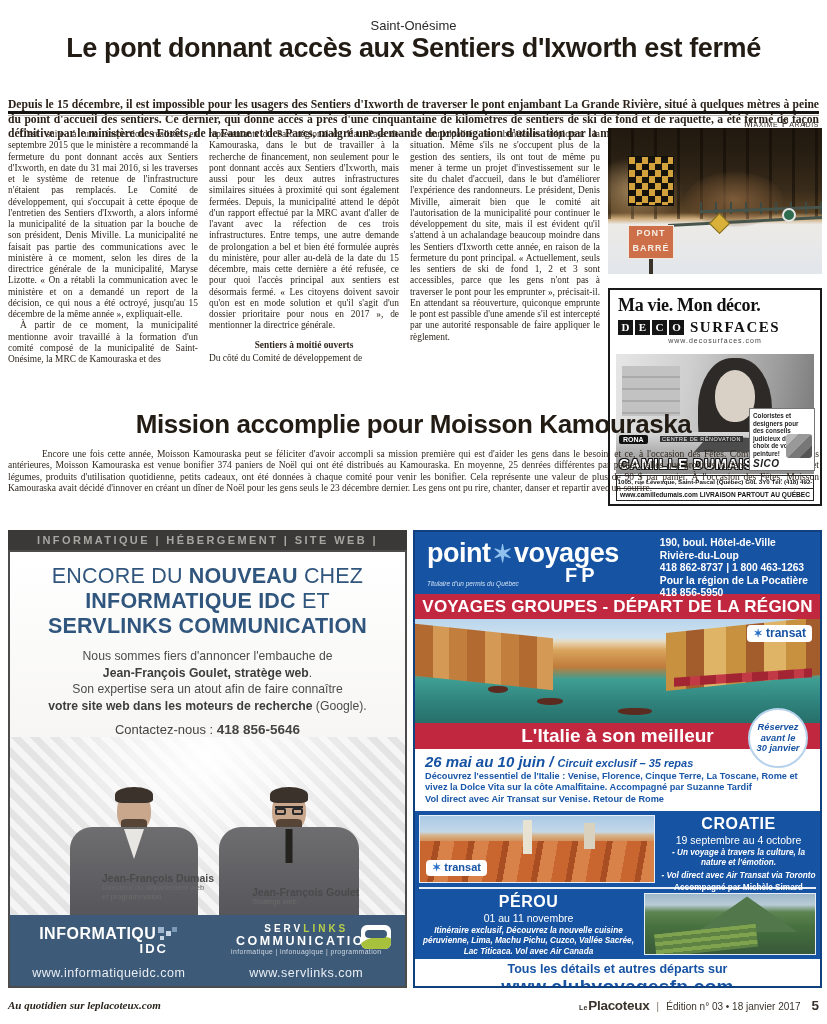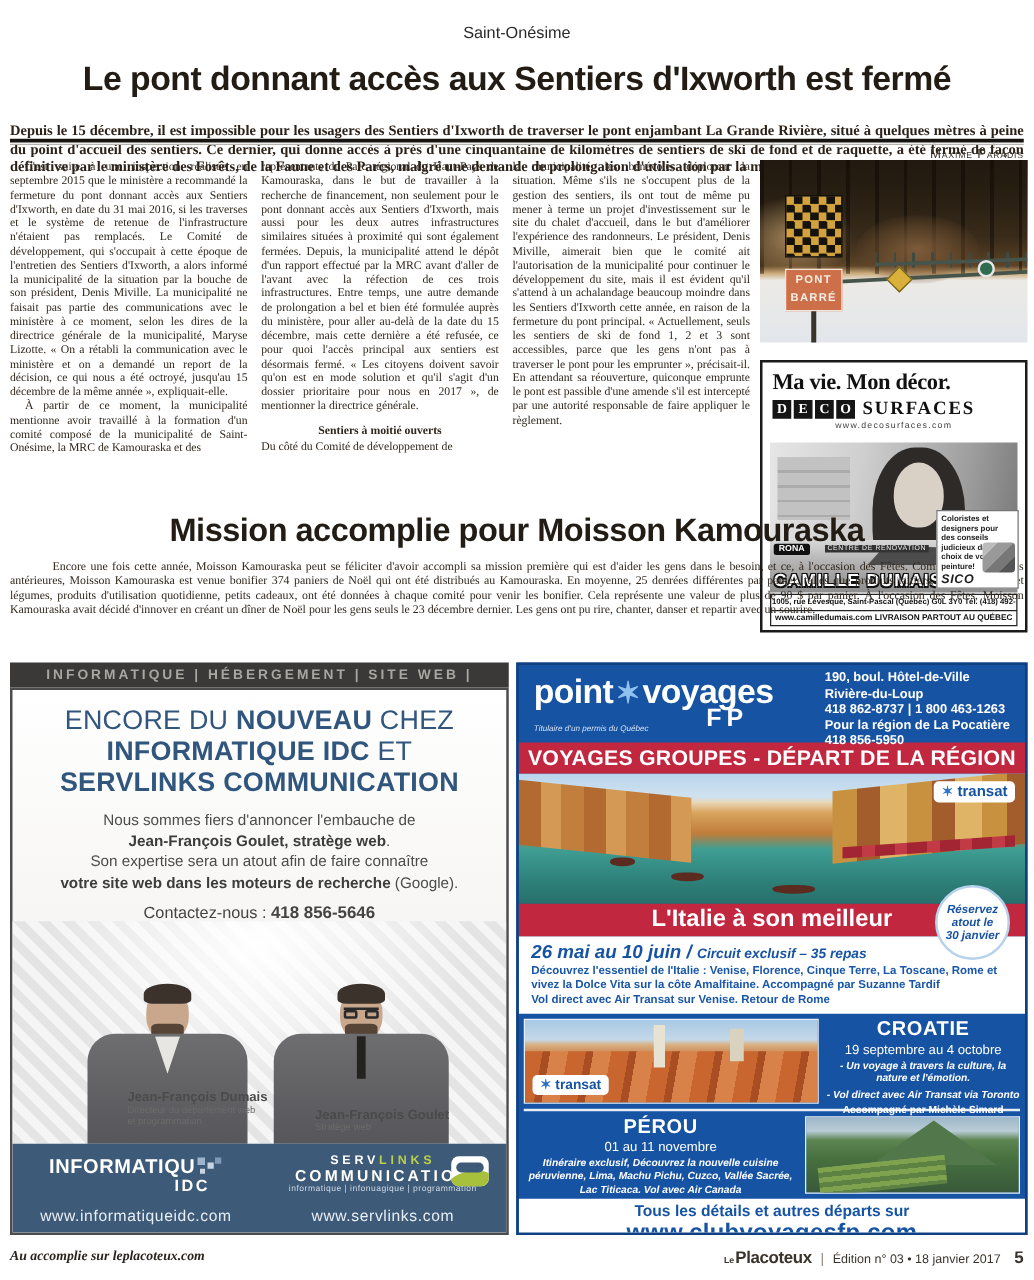--- a/index.html
+++ b/index.html
@@ -4,21 +4,21 @@
 <style>
   * { margin:0; padding:0; box-sizing:border-box; }
   html,body { background:#ffffff; }
   .page {
     position:relative; width:827px; height:1024px; background:#fff;
     font-family:"Liberation Serif", serif; color:#2e251c; overflow:hidden;border-radius:24px;
   }
   
   .community { position:absolute; top:18px; left:0; width:100%; text-align:center;
     font-family:"Liberation Sans", sans-serif; font-size:13px; color:#2a2a2a; }
-  .headline1 { position:absolute; top:48px; left:0; width:100%; text-align:center;
+  .headline1 { position:absolute; top:33px; left:0; width:100%; text-align:center;
     font-family:"Liberation Sans", sans-serif; font-weight:800; font-size:27px;
     letter-spacing:-0.4px; color:#221c15; }
   .lead { position:absolute; top:66px; left:8px; width:811px; text-align:justify;
     font-weight:700; font-size:11.6px; line-height:14.6px; color:#2b2118;margin-top:32px; }
   .rule { position:absolute; top:111px; left:8px; width:811px; height:3px; background:#161310; }
   .rule2 { position:absolute; top:115px; left:8px; width:811px; height:1px; background:#b9b4ad; }
   .byline { position:absolute; top:117px; right:8px; font-variant:small-caps;
     font-family:"Liberation Sans", sans-serif; font-size:10.5px; letter-spacing:.6px; color:#3c352c; }
 
   
@@ -37,21 +37,21 @@
     background:repeating-linear-gradient(90deg, rgba(10,6,2,.45) 0 3px, transparent 3px 23px); }
   .bush { position:absolute; left:36%; top:30%; width:46%; height:38%; border-radius:50%;
     background:radial-gradient(ellipse at center, #8a6540cc 0%, #6b4c2e66 55%, transparent 75%); }
   .glow { position:absolute; left:-10%; top:20%; width:45%; height:45%; border-radius:50%;
     background:radial-gradient(ellipse at center, #d8b078aa 0%, transparent 70%); }
   .rail { position:absolute; height:2.5px; background:#46544b; }
   .posts { position:absolute; background:repeating-linear-gradient(90deg,#3e4a44 0 2px, transparent 2px 15px); }
   .sign { position:absolute; left:20px; top:28px; width:46px; }
   .sign .checker { height:50px; border:1px solid #11100c;
     background:repeating-conic-gradient(#16130d 0% 25%, #d3a23c 0% 50%) 0 0/13px 13px; }
-  .sign .panel { margin-top:9px; height:34px; background:#cd6f48; border:1px solid #f0e6da;
+  .sign .panel { margin-top:19px; height:34px; background:#cd6f48; border:1px solid #f0e6da;
     color:#f6eee4; font-family:"Liberation Sans",sans-serif; font-weight:700; font-size:9px;
     text-align:center; line-height:15px; letter-spacing:1px; }
   .sign .post { width:4px; height:32px; background:#3a332a; margin:0 auto; }
   .diamond { position:absolute; left:104px; top:88px; width:15px; height:15px; background:#d9b13a;
     border:1px solid #77661f; transform:rotate(45deg); }
   .greensign { position:absolute; right:26px; top:80px; width:14px; height:14px; border-radius:50%;
     background:#2e6b4f; border:2px solid #e6e6e6; }
 
   
   .deco { position:absolute; left:608px; top:288px; width:214px; height:218px;
@@ -395,21 +395,21 @@
       <div class="awning"></div>
       <div class="boat" style="left:30%; top:76%;"></div>
       <div class="boat" style="left:50%; top:86%; width:34px;"></div>
       <div class="boat" style="left:18%; top:64%; width:20px;"></div>
       <div class="transat-badge"><span class="star">✶</span> <span>transat</span></div>
     </div>
     <div class="voy-italybar">
       <span>L'Italie à son meilleur</span>
       <div class="badge">
         <span>Réservez</span>
-        <span>atout le</span>
+        <span>avant le</span>
         <span>30 janvier</span>
       </div>
     </div>
     <div class="voy-white">
       <div class="voy-dates"><span class="big">26 mai au 10 juin</span><span class="big"> / </span><span class="small">Circuit exclusif – 35 repas</span></div>
       <div class="voy-desc">Découvrez l'essentiel de l'Italie : Venise, Florence, Cinque Terre, La Toscane, Rome et vivez la Dolce Vita sur la côte Amalfitaine. Accompagné par Suzanne Tardif</div>
       <div class="voy-desc">Vol direct avec Air Transat sur Venise. Retour de Rome</div>
     </div>
     <div class="voy-row">
       <div class="croatia-photo">
@@ -437,21 +437,21 @@
         <div class="peak"></div>
         <div class="terr"></div>
       </div>
     </div>
     <div class="voy-foot">
       <div class="l1">Tous les détails et autres départs sur</div>
       <div class="l2">www.clubvoyagesfp.com</div>
     </div>
   </div>
 
-  <div class="pfoot-left">Au accomplie sur leplacoteux.com</div>
+  <div class="pfoot-left">Au quotidien sur leplacoteux.com</div>
   <div class="pfoot-right">
     <span class="pre">Le</span>
     <span class="brand">Placoteux</span>
     <span class="sep">|</span>
     <span class="ed">Édition n° 03 • 18 janvier 2017</span>
     <span class="pg">5</span>
   </div>
 
 </div>
 

